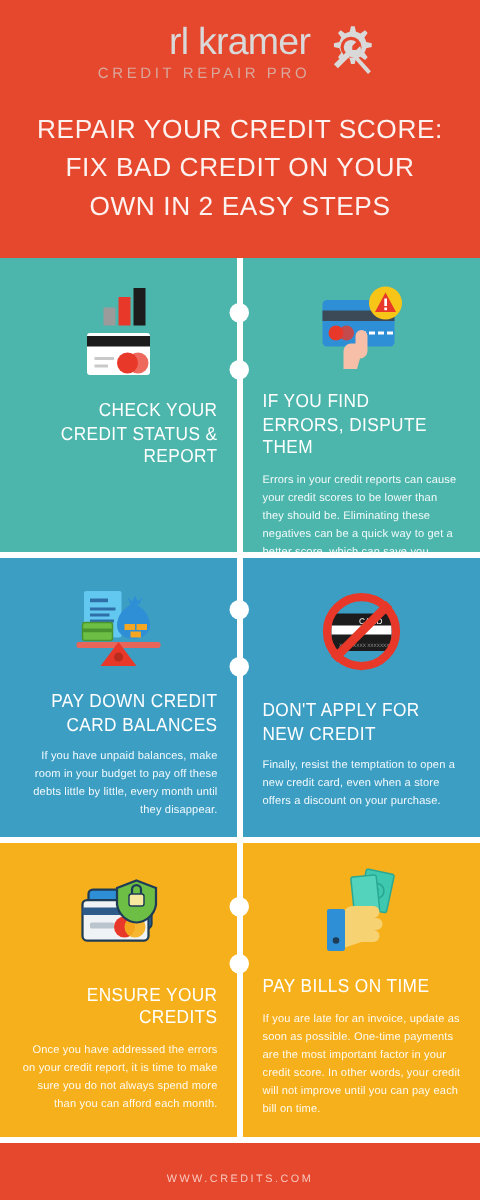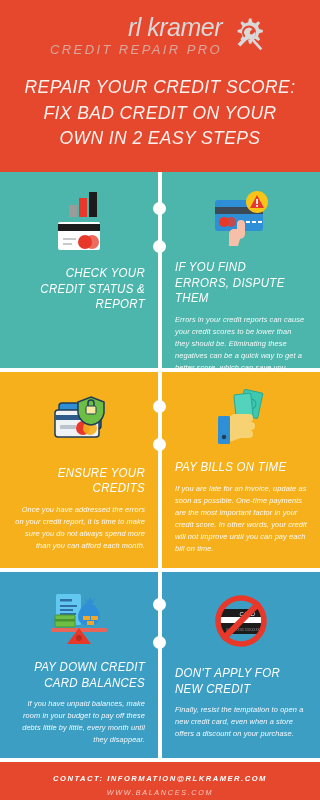--- a/index.html
+++ b/index.html
@@ -2,21 +2,21 @@
 <html><head>
 <meta charset="utf-8">
 <style>
   * { margin:0; padding:0; box-sizing:border-box; }
   html,body { width:320px; height:800px; }
   body {
     font-family:"Liberation Sans", sans-serif;
     background:#ffffff;
     overflow:hidden;
   }
-  .infographic { width:320px; height:800px; position:relative; background:#ffffff;font-style:italic; }
+  .infographic { width:320px; height:800px; position:relative; background:#ffffff; }
 
   
   .header {
     background:#e6482e;
     height:172px;
     padding:14px 16px 0;
     text-align:center;
     position:relative;
   }
   .logo-wrap {
@@ -28,21 +28,21 @@
   }
   .logo-text { text-align:right; }
   .logo-name {
     font-size:25px;
     color:#d9d9d9;
     letter-spacing:-0.5px;
     line-height:1.05;
     font-weight:400;
   }
   .logo-tag {
-    font-size:13px;
+    font-size:10px;
     color:#d9a79c;
     letter-spacing:2.4px;
     margin-top:2px;
   }
   .logo-mark { width:42px; height:42px; flex:0 0 auto; }
 
   .header-title {
     font-size:17.5px;
     color:#fdf2ef;
     letter-spacing:0.4px;
@@ -210,59 +210,20 @@
             </g>
             <path d="M22 60 l0-12 a5 5 0 0 1 5-5 l3 0 0-5 a4 4 0 0 1 8 0 l0 10 a5 5 0 0 1-5 5 l-2 7 z" fill="#f7bfa8"></path>
             <circle cx="50" cy="16" r="11" fill="#f7c518"></circle>
             <path d="M50 9 l7 13 -14 0 z" fill="#e8382a"></path>
             <rect x="49.2" y="13" width="1.8" height="5" fill="#ffffff"></rect>
             <rect x="49.2" y="19" width="1.8" height="1.8" fill="#ffffff"></rect>
           </svg>
         </div>
         <div class="panel-title align-left">IF YOU FIND ERRORS, DISPUTE THEM</div>
         <div class="panel-body align-left">Errors in your credit reports can cause your credit scores to be lower than they should be. Eliminating these negatives can be a quick way to get a better score, which can save you money on loans or insurance.</div>
-      </div>
-    </div>
-
-    <div class="row">
-
-      <div class="panel amber">
-        <div class="icon-box">
-          <svg width="68" height="68" viewBox="0 0 68 68">
-            <rect x="14" y="14" width="42" height="26" rx="3" fill="#2f8fd6" stroke="#1f3c56" stroke-width="1.5"></rect>
-            <rect x="10" y="21" width="44" height="27" rx="3" fill="#f0f3f5" stroke="#1f3c56" stroke-width="1.5"></rect>
-            <rect x="10" y="26" width="44" height="5" fill="#2f5b8a"></rect>
-            <rect x="15" y="36" width="16" height="4" rx="1" fill="#b9c4cc"></rect>
-            <circle cx="38" cy="39" r="7" fill="#e8382a"></circle>
-            <circle cx="45" cy="39" r="7" fill="#f5b01c" opacity="0.9"></circle>
-            <path d="M46 8 l13 5 0 11 a14 14 0 0 1-13 12 a14 14 0 0 1-13-12 l0-11 z" fill="#6dbe45" stroke="#1f3c56" stroke-width="1.5"></path>
-            <rect x="41" y="17" width="10" height="8" rx="1.5" fill="#f7e9a0" stroke="#1f3c56" stroke-width="1"></rect>
-            <path d="M43 17 l0-3 a3 3 0 0 1 6 0 l0 3" fill="none" stroke="#1f3c56" stroke-width="1.5"></path>
-          </svg>
-        </div>
-        <div class="panel-title align-right">ENSURE YOUR CREDITS</div>
-        <div class="panel-body align-right">Once you have addressed the errors on your credit report, it is time to make sure you do not always spend more than you can afford each month.</div>
-      </div>
-
-      <div class="panel amber">
-        <div class="icon-box">
-          <svg width="68" height="68" viewBox="0 0 68 68">
-            <g transform="rotate(12 44 20)">
-              <rect x="34" y="5" width="19" height="26" rx="1.5" fill="#3fc8b0" stroke="#2aa894" stroke-width="1"></rect>
-              <circle cx="43.5" cy="18" r="5" fill="none" stroke="#2aa894" stroke-width="1.2"></circle>
-              <text x="43.5" y="21.5" font-size="8" fill="#2aa894" text-anchor="middle" font-family="'Liberation Sans',sans-serif">$</text>
-            </g>
-            <rect x="28" y="8" width="17" height="24" rx="1.5" fill="#53d3bb" stroke="#2aa894" stroke-width="1" transform="rotate(-6 36 20)"></rect>
-            <path d="M22 56 l0-22 a6 6 0 0 1 6-6 l14 0 a4 4 0 0 1 0 8 l-7 0 9 0 a4 4 0 0 1 0 8 l-9 0 7 0 a4 4 0 0 1 0 8 l-8 0 z" fill="#f7d272"></path>
-            <rect x="11" y="30" width="12" height="28" rx="1.5" fill="#2f8fd6"></rect>
-            <circle cx="17" cy="51" r="2.2" fill="#1f3c56"></circle>
-          </svg>
-        </div>
-        <div class="panel-title align-left">PAY BILLS ON TIME</div>
-        <div class="panel-body align-left">If you are late for an invoice, update as soon as possible. One-time payments are the most important factor in your credit score. In other words, your credit will not improve until you can pay each bill on time.</div>
       </div>
     </div>
 
     <div class="row">
 
       <div class="panel blue">
         <div class="icon-box">
           <svg width="68" height="68" viewBox="0 0 68 68">
             <rect x="11" y="8" width="25" height="31" rx="1.5" fill="#63c8f0"></rect>
             <g fill="#2f6fa8">
@@ -297,20 +258,58 @@
             <text x="48" y="27" font-size="5.5" fill="#ffffff" text-anchor="end" font-family="'Liberation Sans',sans-serif">CARD</text>
             <text x="19" y="42" font-size="3.2" fill="#9a9a9a" font-family="'Liberation Sans',sans-serif">XXXX XXXX XXXXXXXX</text>
             <circle cx="34" cy="32" r="23" fill="none" stroke="#e8382a" stroke-width="5.5"></circle>
             <rect x="31" y="6" width="6" height="52" rx="0" fill="#e8382a" transform="rotate(45 34 32)"></rect>
           </svg>
         </div>
         <div class="panel-title align-left">DON'T APPLY FOR NEW CREDIT</div>
         <div class="panel-body align-left">Finally, resist the temptation to open a new credit card, even when a store offers a discount on your purchase.</div>
       </div>
     </div>
+
+    <div class="row">
+
+      <div class="panel amber">
+        <div class="icon-box">
+          <svg width="68" height="68" viewBox="0 0 68 68">
+            <rect x="14" y="14" width="42" height="26" rx="3" fill="#2f8fd6" stroke="#1f3c56" stroke-width="1.5"></rect>
+            <rect x="10" y="21" width="44" height="27" rx="3" fill="#f0f3f5" stroke="#1f3c56" stroke-width="1.5"></rect>
+            <rect x="10" y="26" width="44" height="5" fill="#2f5b8a"></rect>
+            <rect x="15" y="36" width="16" height="4" rx="1" fill="#b9c4cc"></rect>
+            <circle cx="38" cy="39" r="7" fill="#e8382a"></circle>
+            <circle cx="45" cy="39" r="7" fill="#f5b01c" opacity="0.9"></circle>
+            <path d="M46 8 l13 5 0 11 a14 14 0 0 1-13 12 a14 14 0 0 1-13-12 l0-11 z" fill="#6dbe45" stroke="#1f3c56" stroke-width="1.5"></path>
+            <rect x="41" y="17" width="10" height="8" rx="1.5" fill="#f7e9a0" stroke="#1f3c56" stroke-width="1"></rect>
+            <path d="M43 17 l0-3 a3 3 0 0 1 6 0 l0 3" fill="none" stroke="#1f3c56" stroke-width="1.5"></path>
+          </svg>
+        </div>
+        <div class="panel-title align-right">ENSURE YOUR CREDITS</div>
+        <div class="panel-body align-right">Once you have addressed the errors on your credit report, it is time to make sure you do not always spend more than you can afford each month.</div>
+      </div>
+
+      <div class="panel amber">
+        <div class="icon-box">
+          <svg width="68" height="68" viewBox="0 0 68 68">
+            <g transform="rotate(12 44 20)">
+              <rect x="34" y="5" width="19" height="26" rx="1.5" fill="#3fc8b0" stroke="#2aa894" stroke-width="1"></rect>
+              <circle cx="43.5" cy="18" r="5" fill="none" stroke="#2aa894" stroke-width="1.2"></circle>
+              <text x="43.5" y="21.5" font-size="8" fill="#2aa894" text-anchor="middle" font-family="'Liberation Sans',sans-serif">$</text>
+            </g>
+            <rect x="28" y="8" width="17" height="24" rx="1.5" fill="#53d3bb" stroke="#2aa894" stroke-width="1" transform="rotate(-6 36 20)"></rect>
+            <path d="M22 56 l0-22 a6 6 0 0 1 6-6 l14 0 a4 4 0 0 1 0 8 l-7 0 9 0 a4 4 0 0 1 0 8 l-9 0 7 0 a4 4 0 0 1 0 8 l-8 0 z" fill="#f7d272"></path>
+            <rect x="11" y="30" width="12" height="28" rx="1.5" fill="#2f8fd6"></rect>
+            <circle cx="17" cy="51" r="2.2" fill="#1f3c56"></circle>
+          </svg>
+        </div>
+        <div class="panel-title align-left">PAY BILLS ON TIME</div>
+        <div class="panel-body align-left">If you are late for an invoice, update as soon as possible. One-time payments are the most important factor in your credit score. In other words, your credit will not improve until you can pay each bill on time.</div>
+      </div>
+    </div>
   </div>
 
   <div class="footer">
-    <div class="footer-contact">CONTACT: INFORMATION@RLKRAMER.COM</div>
-    <div class="footer-site">WWW.BALANCES.COM</div>
+    <div class="footer-site">WWW.CREDITS.COM</div>
   </div>
 
 </div>
 
 </body></html>

